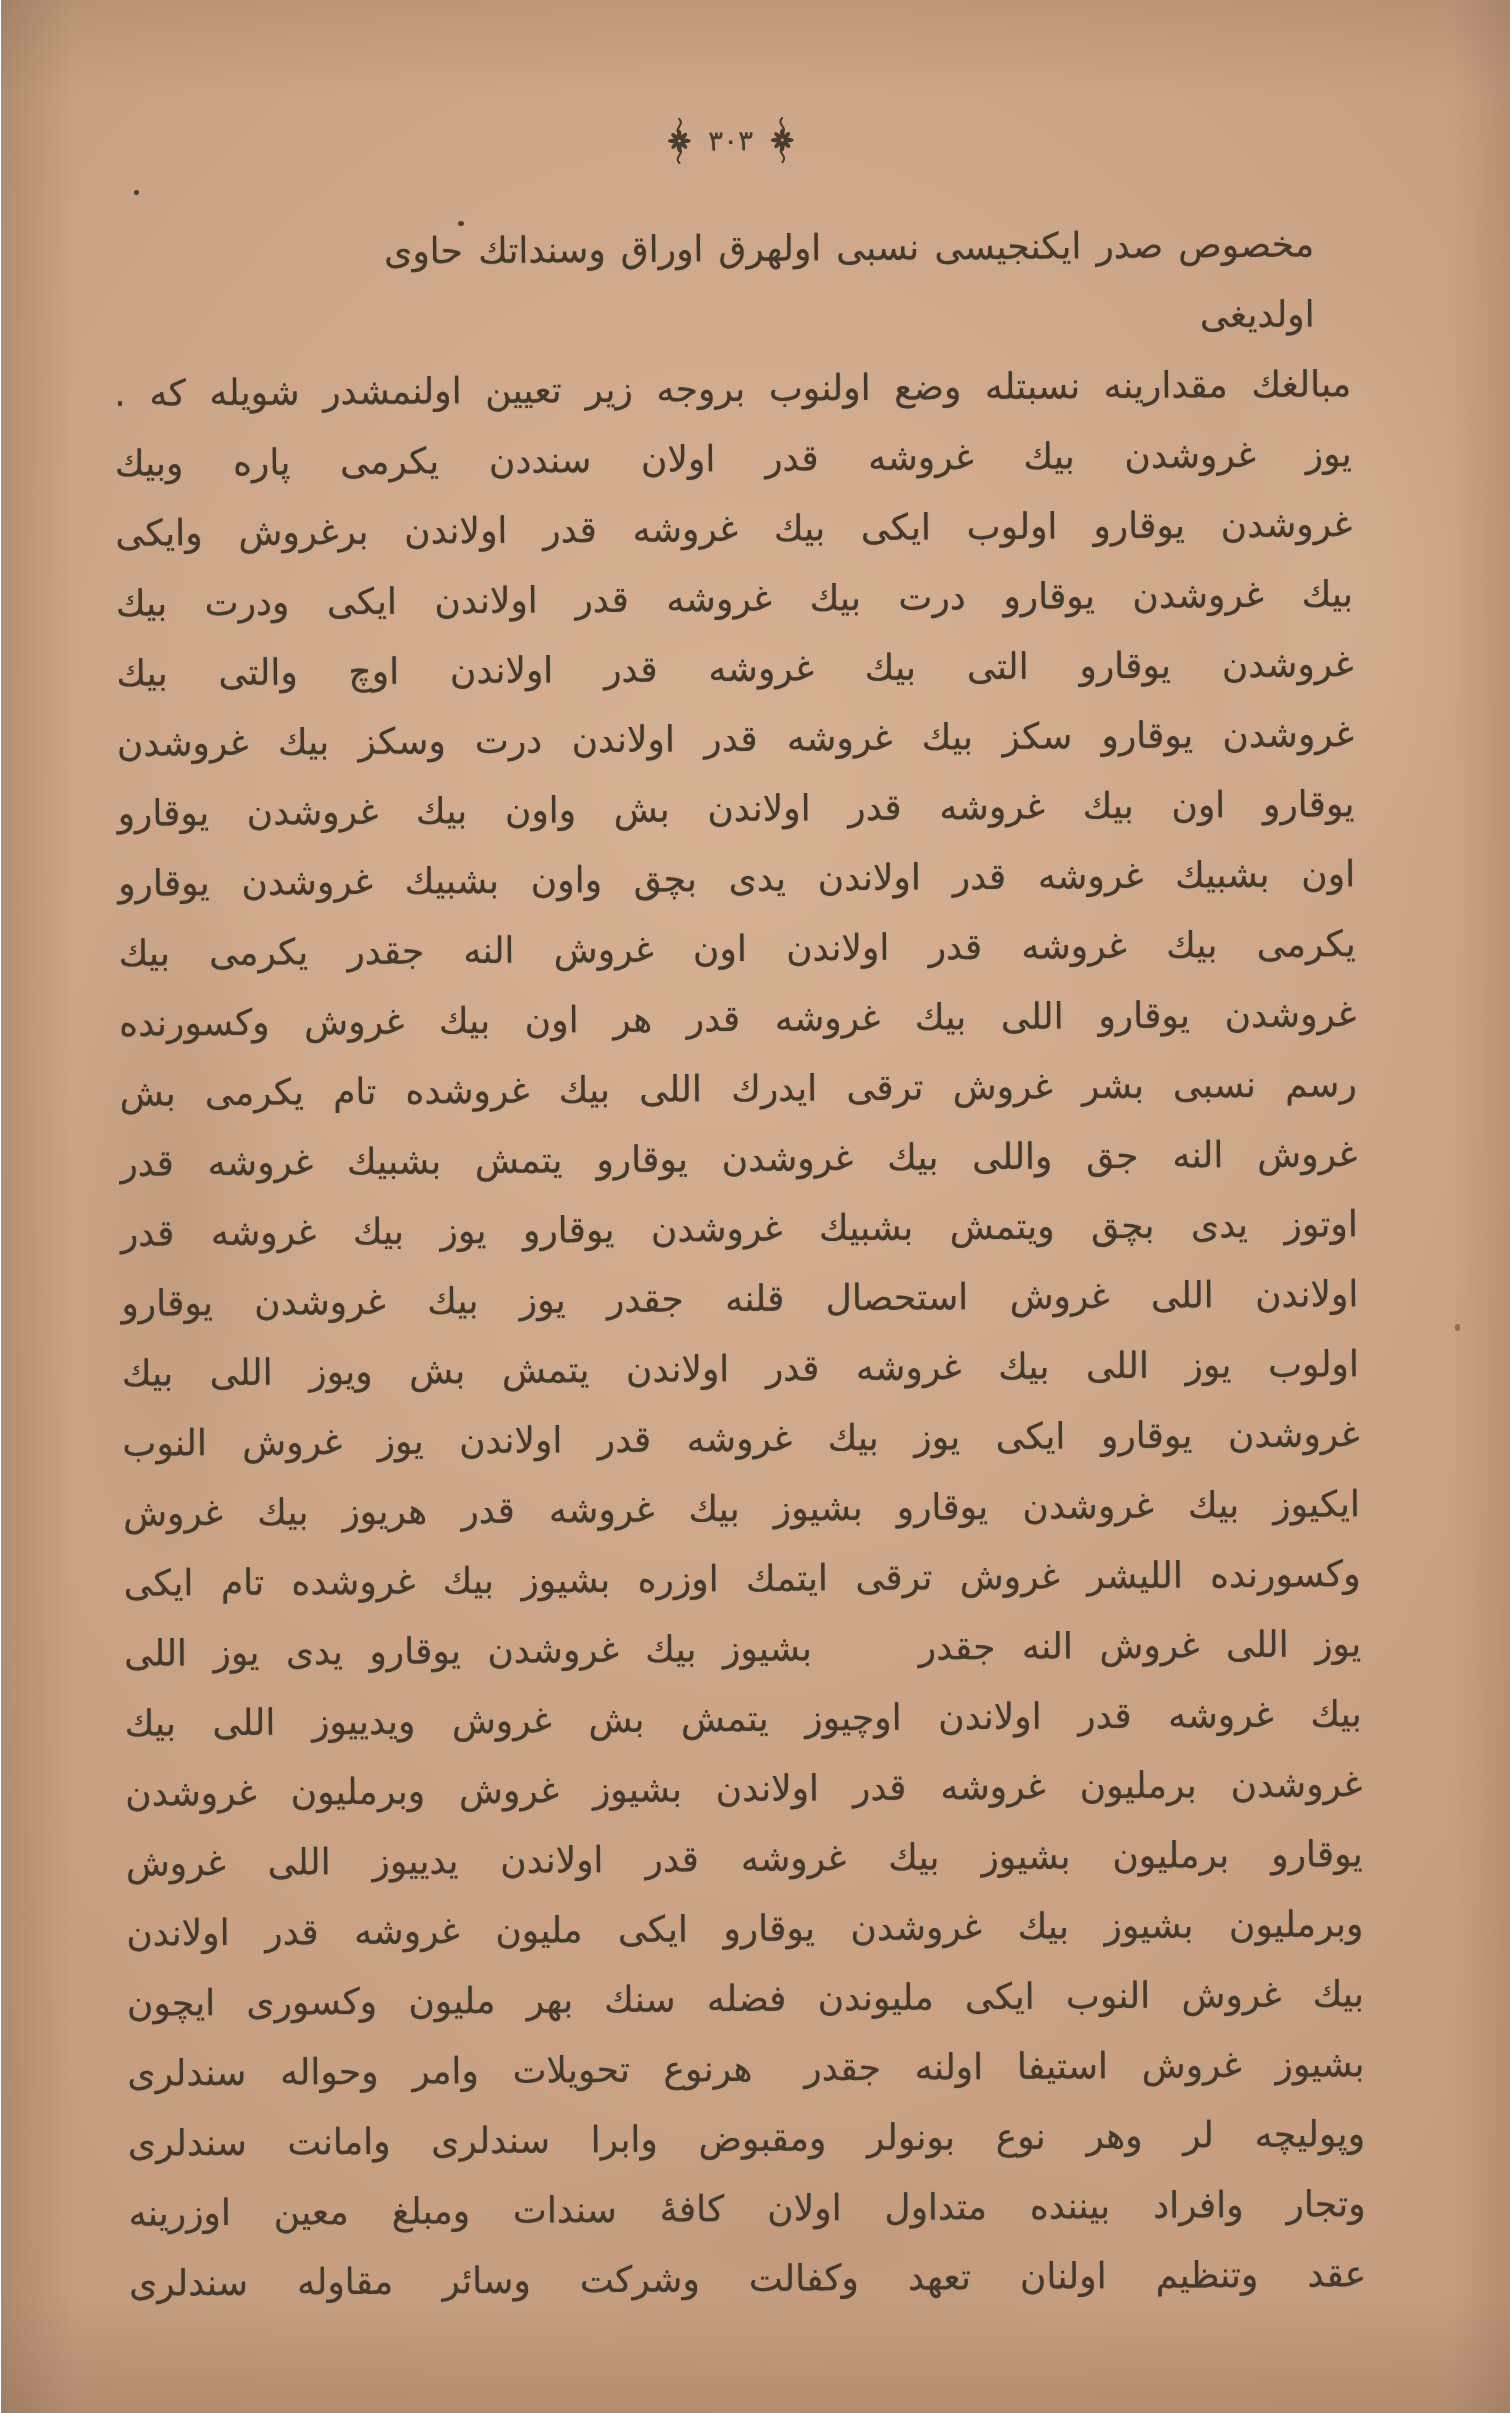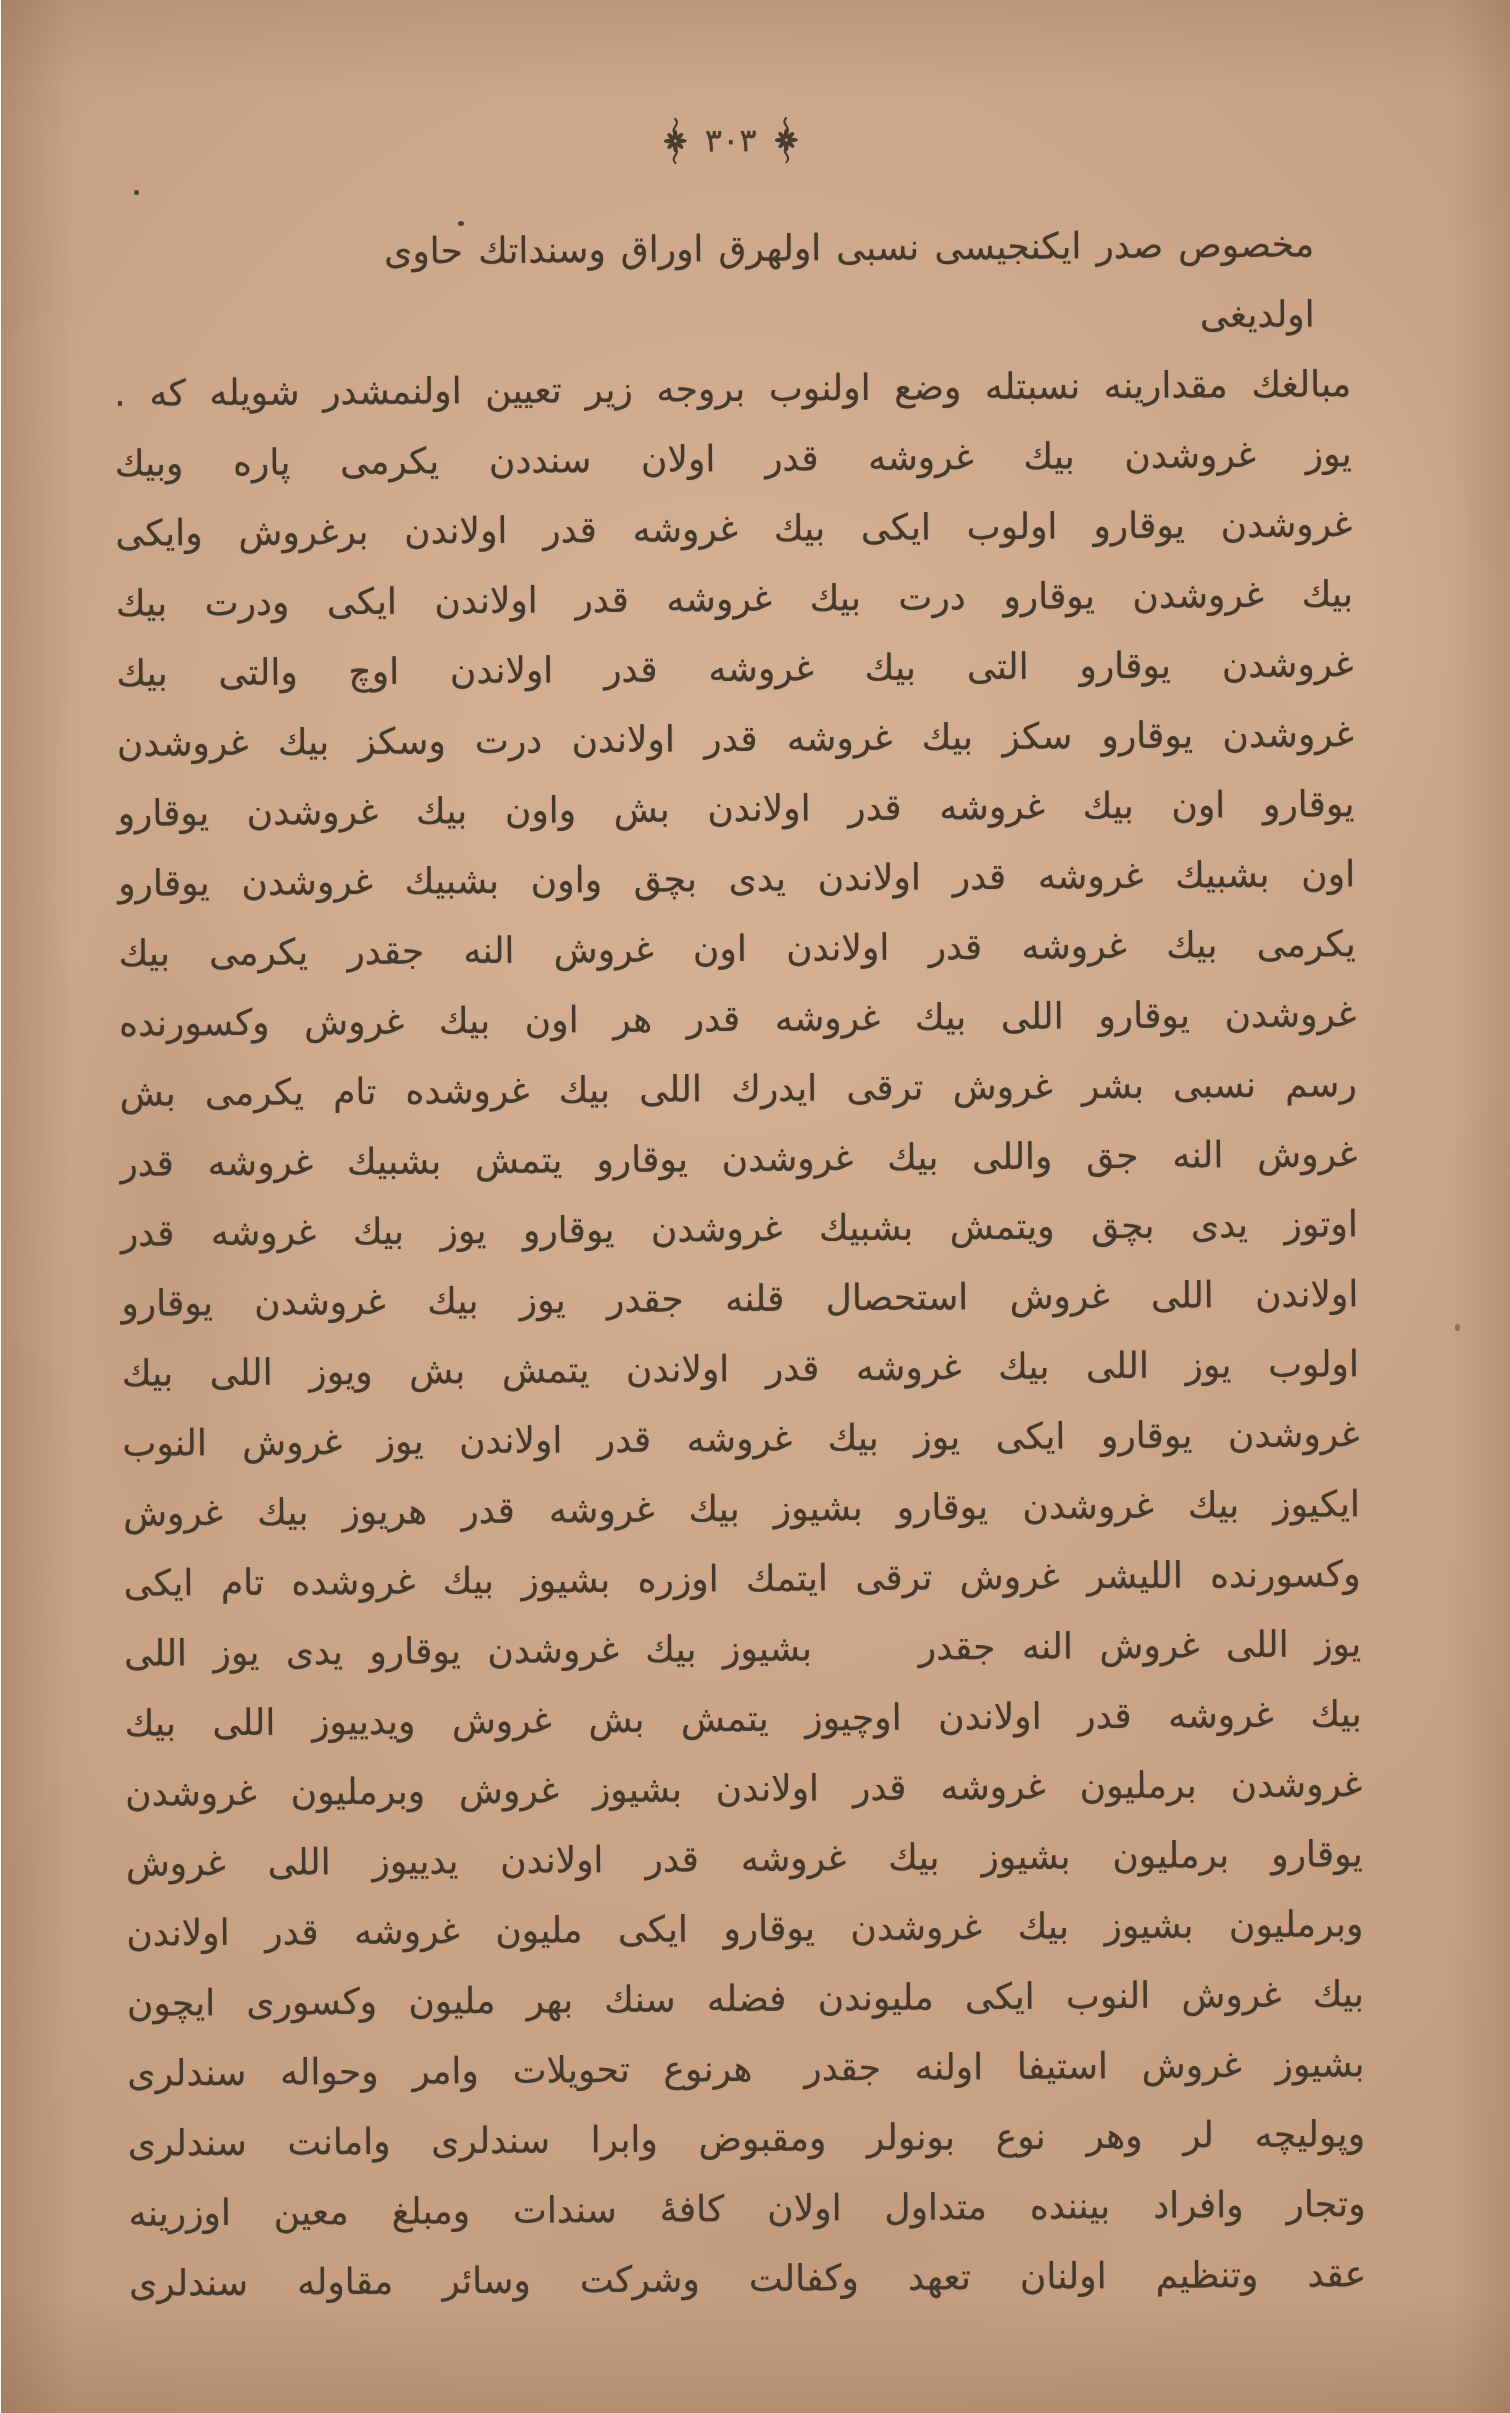--- a/index.html
+++ b/index.html
@@ -58,21 +58,21 @@
   
   .headpiece {
     display: flex;
     align-items: center;
     justify-content: center;
     gap: 14.3px;
     margin-bottom: 36px;
     height: 72px;
   }
   .page-number {
-    font-size: 32px;
+    font-size: 28px;
     letter-spacing: 9px;
     color: #473c2e;
     text-shadow: 0 0 0.9px rgba(62,50,36,0.6);
     transform: translateY(-1.8px);
   }
   .rosette {
     display: inline-block;
   }
 
   

